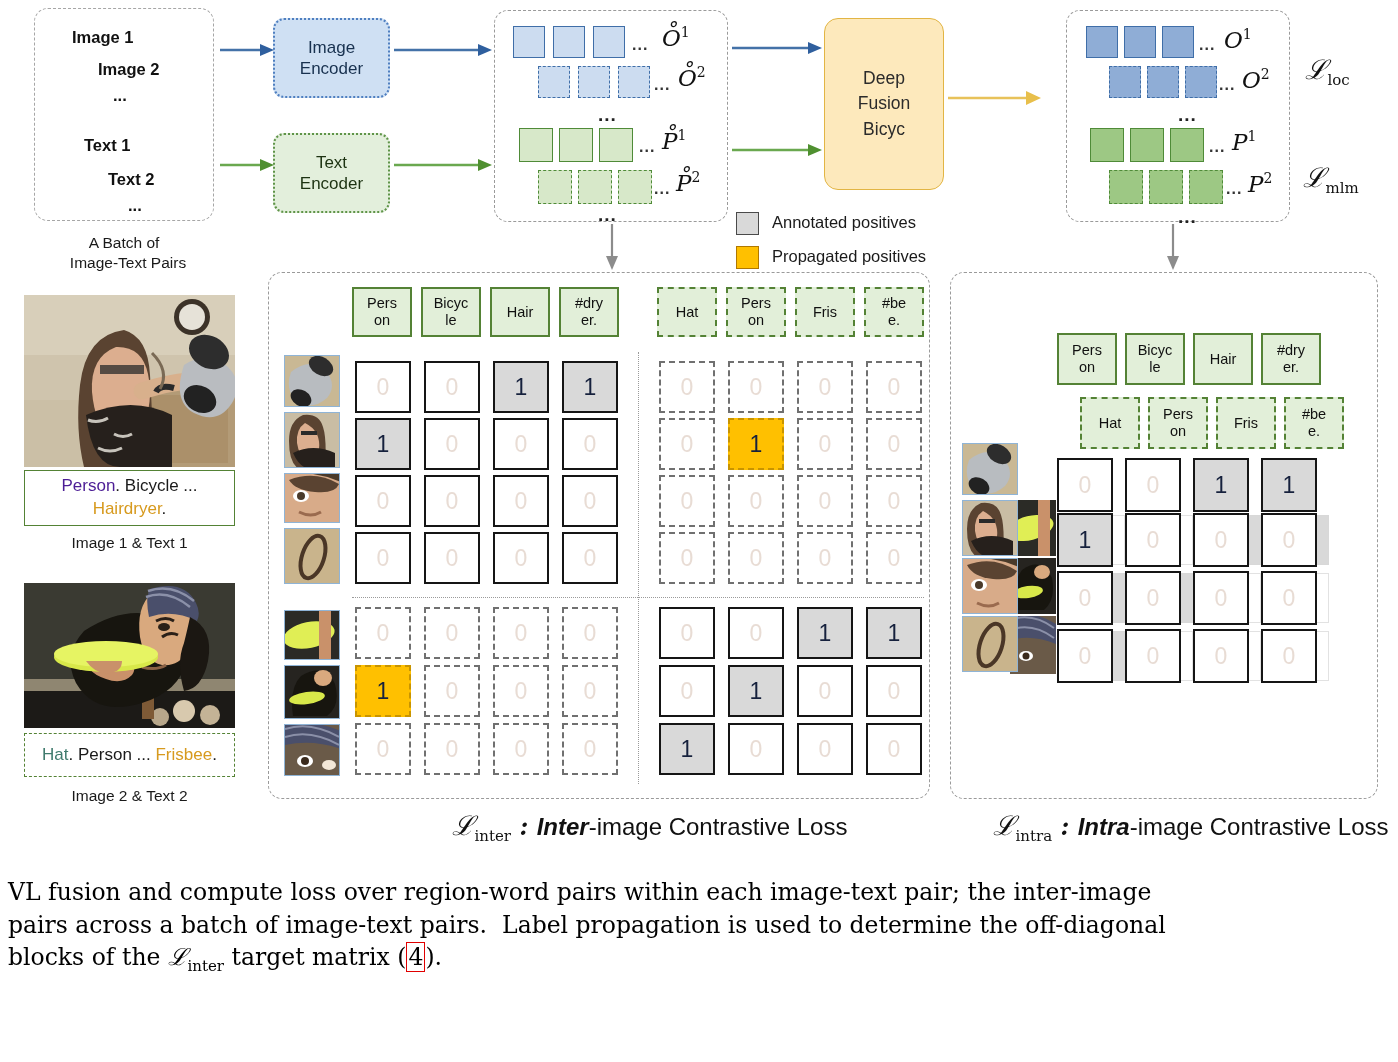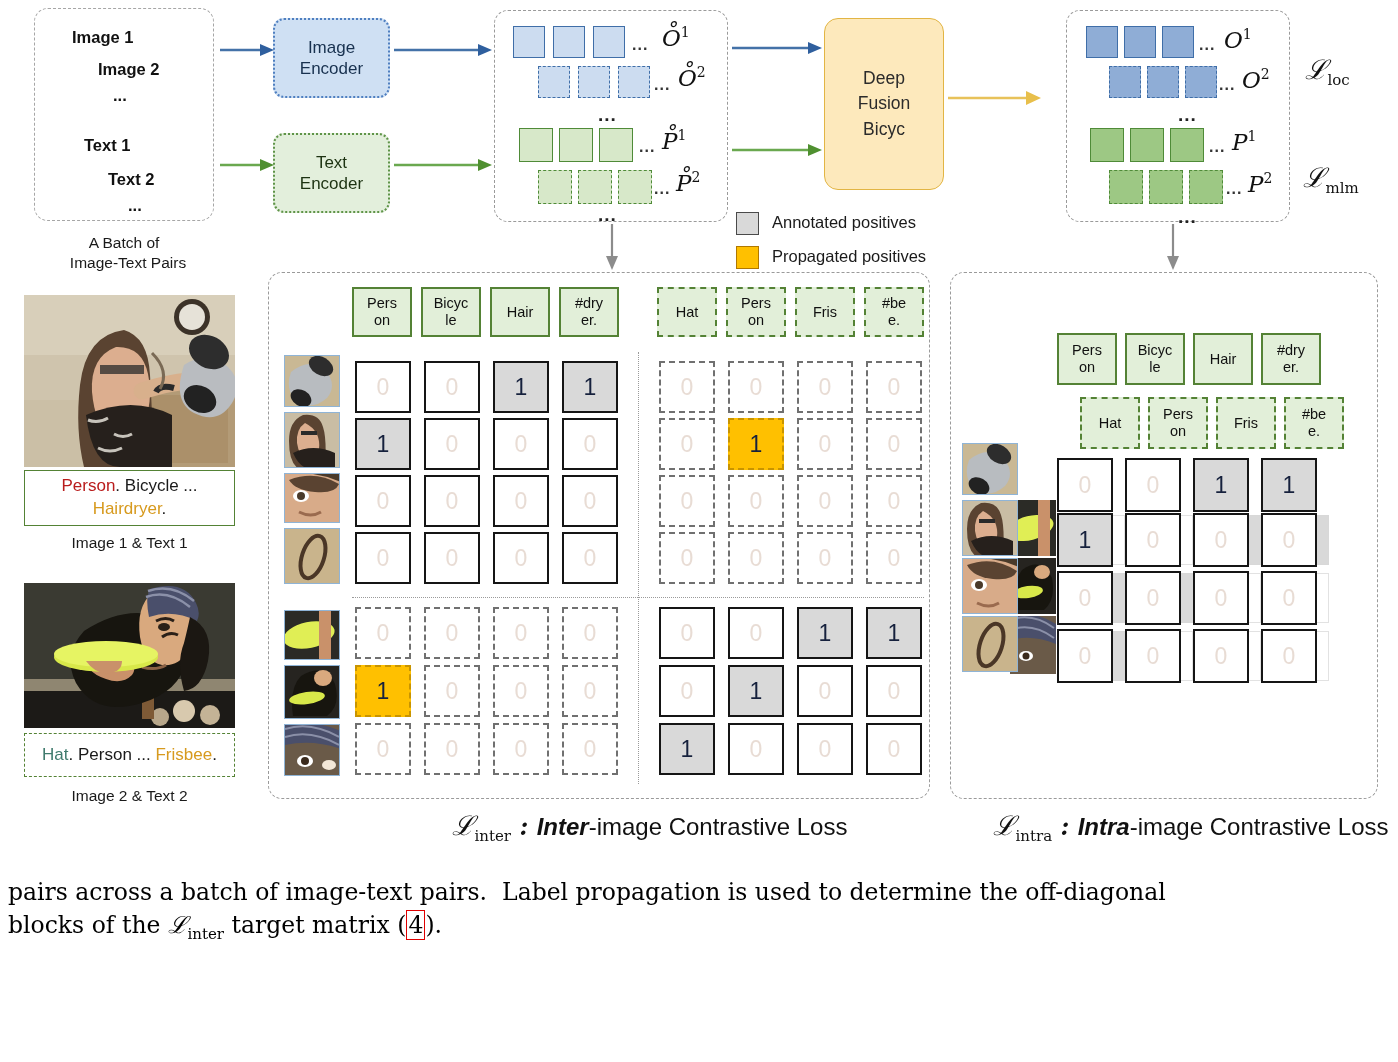--- a/index.html
+++ b/index.html
@@ -72,21 +72,21 @@
   .cap{position:absolute;font-family:"DejaVu Serif", serif;color:#000;
        font-size:23.5px;line-height:32.5px;}
   .cap .Lc{font-style:italic;}
   .cap .sub{font-size:15px;vertical-align:sub;}
   .refbox{border:1.6px solid #e00000;padding:0 1px;}
 
   .small-cap{font-size:15.5px;color:#1a1a1a;text-align:center;}
   .tcap{box-sizing:border-box;background:#fff;font-size:17px;}
   .tcap.solid{border:1.6px solid #548235;}
   .tcap.dashed{border:1.8px dashed #548235;}
-  .g-person{color:#b91c1c;}
+  .g-person{color:#4c1d95;}
   .g-hat{color:#3f7a6d;}
   .o-word{color:#d79a1e;}
 </style>
 </head>
 <body>
 
 <div class="abs batch-box" style="left:34px;top:8px;width:180px;height:213px;"></div>
 <div class="abs batch-line" style="left:72px;top:28px;">Image 1</div>
 <div class="abs batch-line" style="left:98px;top:60px;">Image 2</div>
 <div class="abs batch-line" style="left:113px;top:86px;">...</div>
@@ -581,15 +581,16 @@
 <div class="abs cell solid z" style="left:1057px;top:629px;width:56px;height:54px;">0</div>
 <div class="abs cell solid z" style="left:1125px;top:629px;width:56px;height:54px;">0</div>
 <div class="abs cell solid z" style="left:1193px;top:629px;width:56px;height:54px;">0</div>
 <div class="abs cell solid z" style="left:1261px;top:629px;width:56px;height:54px;">0</div>
 
 <div class="abs lossname" style="left:993px;top:806px;">
   <span class="Lc">ℒ</span><span class="sub">intra</span><span style="font-style:italic;font-weight:bold;"> : </span><span style="font-family:'Liberation Sans',sans-serif;font-weight:bold;font-style:italic;">Intra</span><span style="font-family:'Liberation Sans',sans-serif;">-image Contrastive Loss</span>
 </div>
 
 <div class="cap" style="left:8px;top:876px;width:1384px;">
+  <div>VL fusion and compute loss over region-word pairs within each image-text pair; the inter-image</div>
   <div>pairs across a batch of image-text pairs.&nbsp; Label propagation is used to determine the off-diagonal</div>
   <div>blocks of the <span class="Lc">ℒ</span><span class="sub">inter</span> target matrix (<span class="refbox">4</span>).</div>
 </div>
 
 </body></html>

